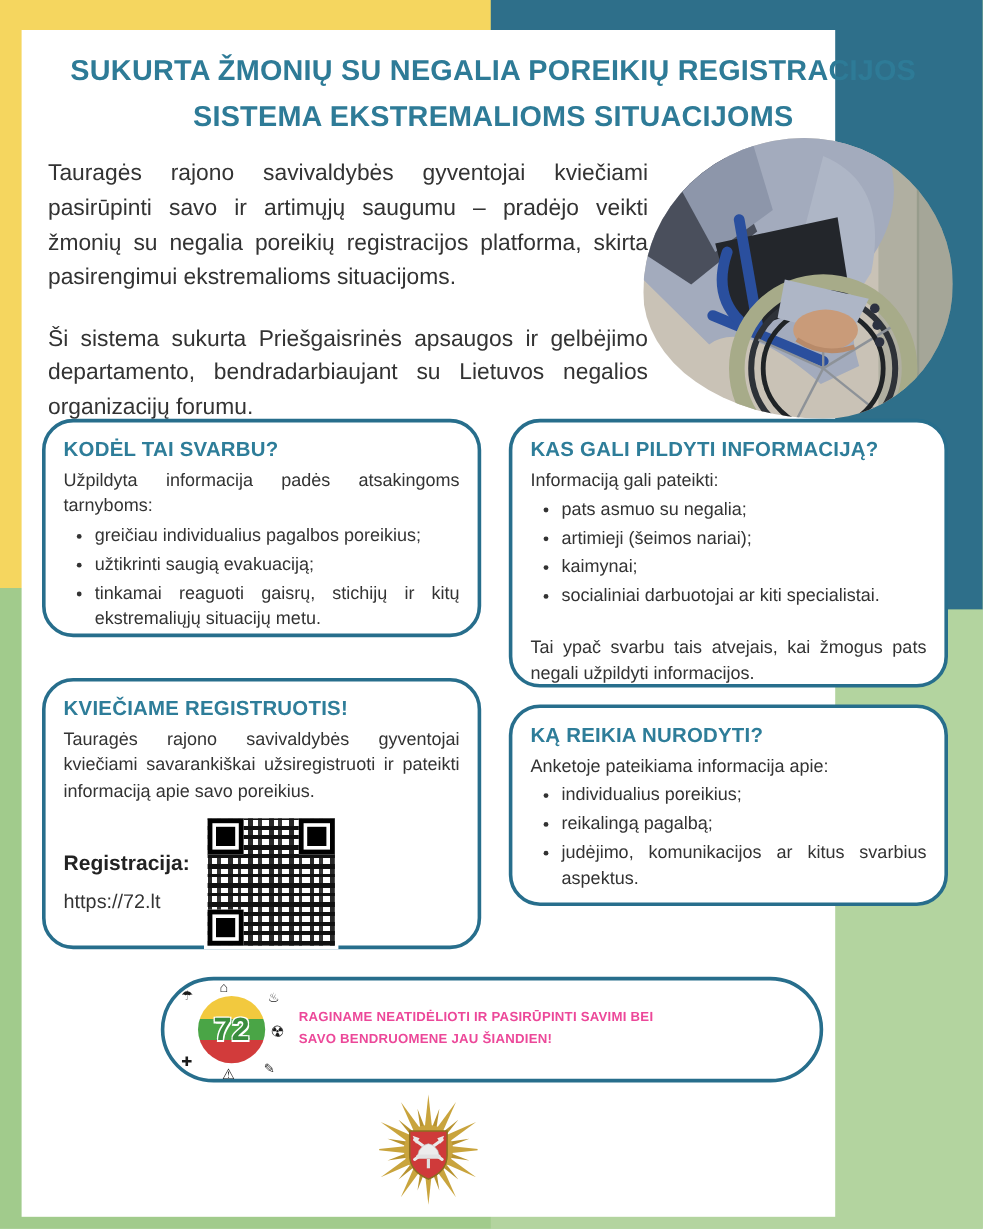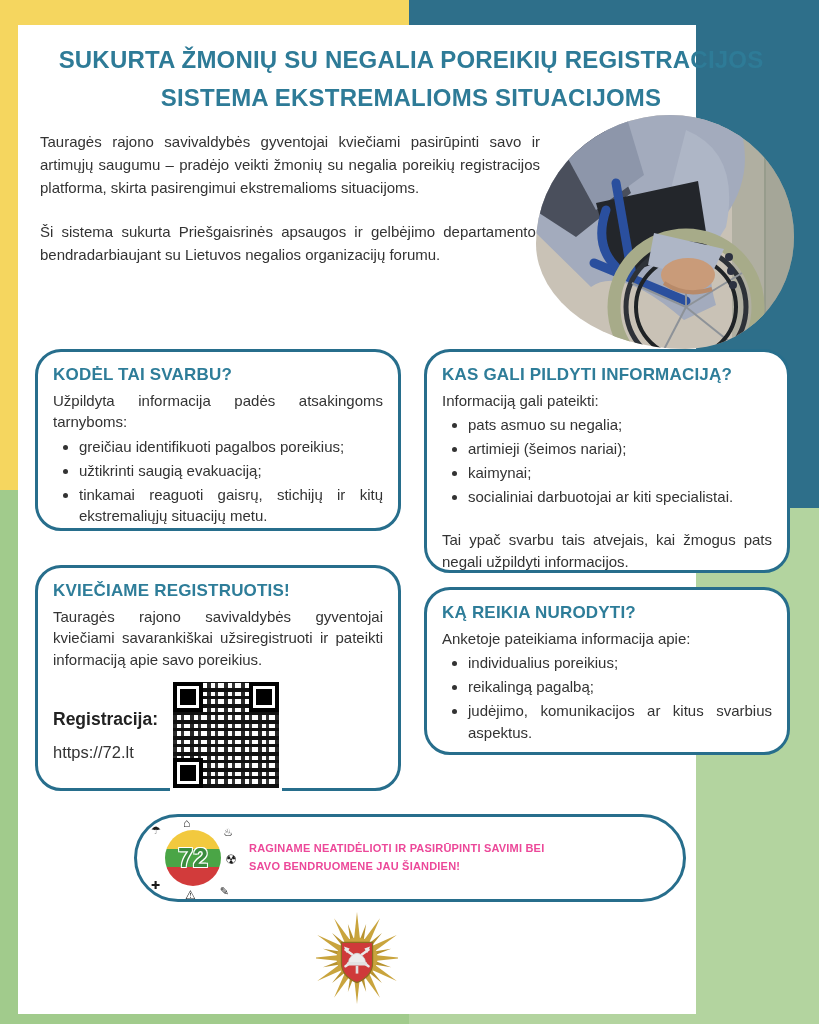--- a/index.html
+++ b/index.html
@@ -15,21 +15,21 @@
 
   .card{position:absolute;left:18px;top:25px;width:678px;height:989px;background:#ffffff;}
 
   .title{
     position:absolute;top:16px;left:10px;width:766px;text-align:center;
     color:#2e7b97;font-weight:bold;font-size:24px;line-height:1.6;letter-spacing:.2px;
   }
 
   .intro{
     position:absolute;left:22px;top:106px;width:500px;
-    color:#333;font-size:15px;line-height:1.52;text-align:justify;
+    color:#333;font-size:19px;line-height:1.52;text-align:justify;
   }
   .intro p{margin:0 0 22px;}
 
   .photo{
     position:absolute;left:518px;top:90px;width:258px;height:234px;overflow:hidden;
     border-radius:52% 48% 42% 58% / 55% 52% 48% 45%;
   }
   .photo svg{display:block;}
 
   .box{
@@ -147,21 +147,21 @@
         <circle cx="195" cy="156" r="4"></circle>
         <circle cx="197" cy="170" r="4"></circle>
       </g>
     </svg>
   </div>
 
   <div class="box" id="box-why">
     <h2>KODĖL TAI SVARBU?</h2>
     <div class="lead">Užpildyta informacija padės atsakingoms tarnyboms:</div>
     <ul>
-      <li>greičiau identifikuoti pagalbos poreikius;</li>
+      <li>greičiau individualius pagalbos poreikius;</li>
       <li>užtikrinti saugią evakuaciją;</li>
       <li>tinkamai reaguoti gaisrų, stichijų ir kitų ekstremaliųjų situacijų metu.</li>
     </ul>
   </div>
 
   <div class="box" id="box-who">
     <h2>KAS GALI PILDYTI INFORMACIJĄ?</h2>
     <div class="lead">Informaciją gali pateikti:</div>
     <ul>
       <li>pats asmuo su negalia;</li>

